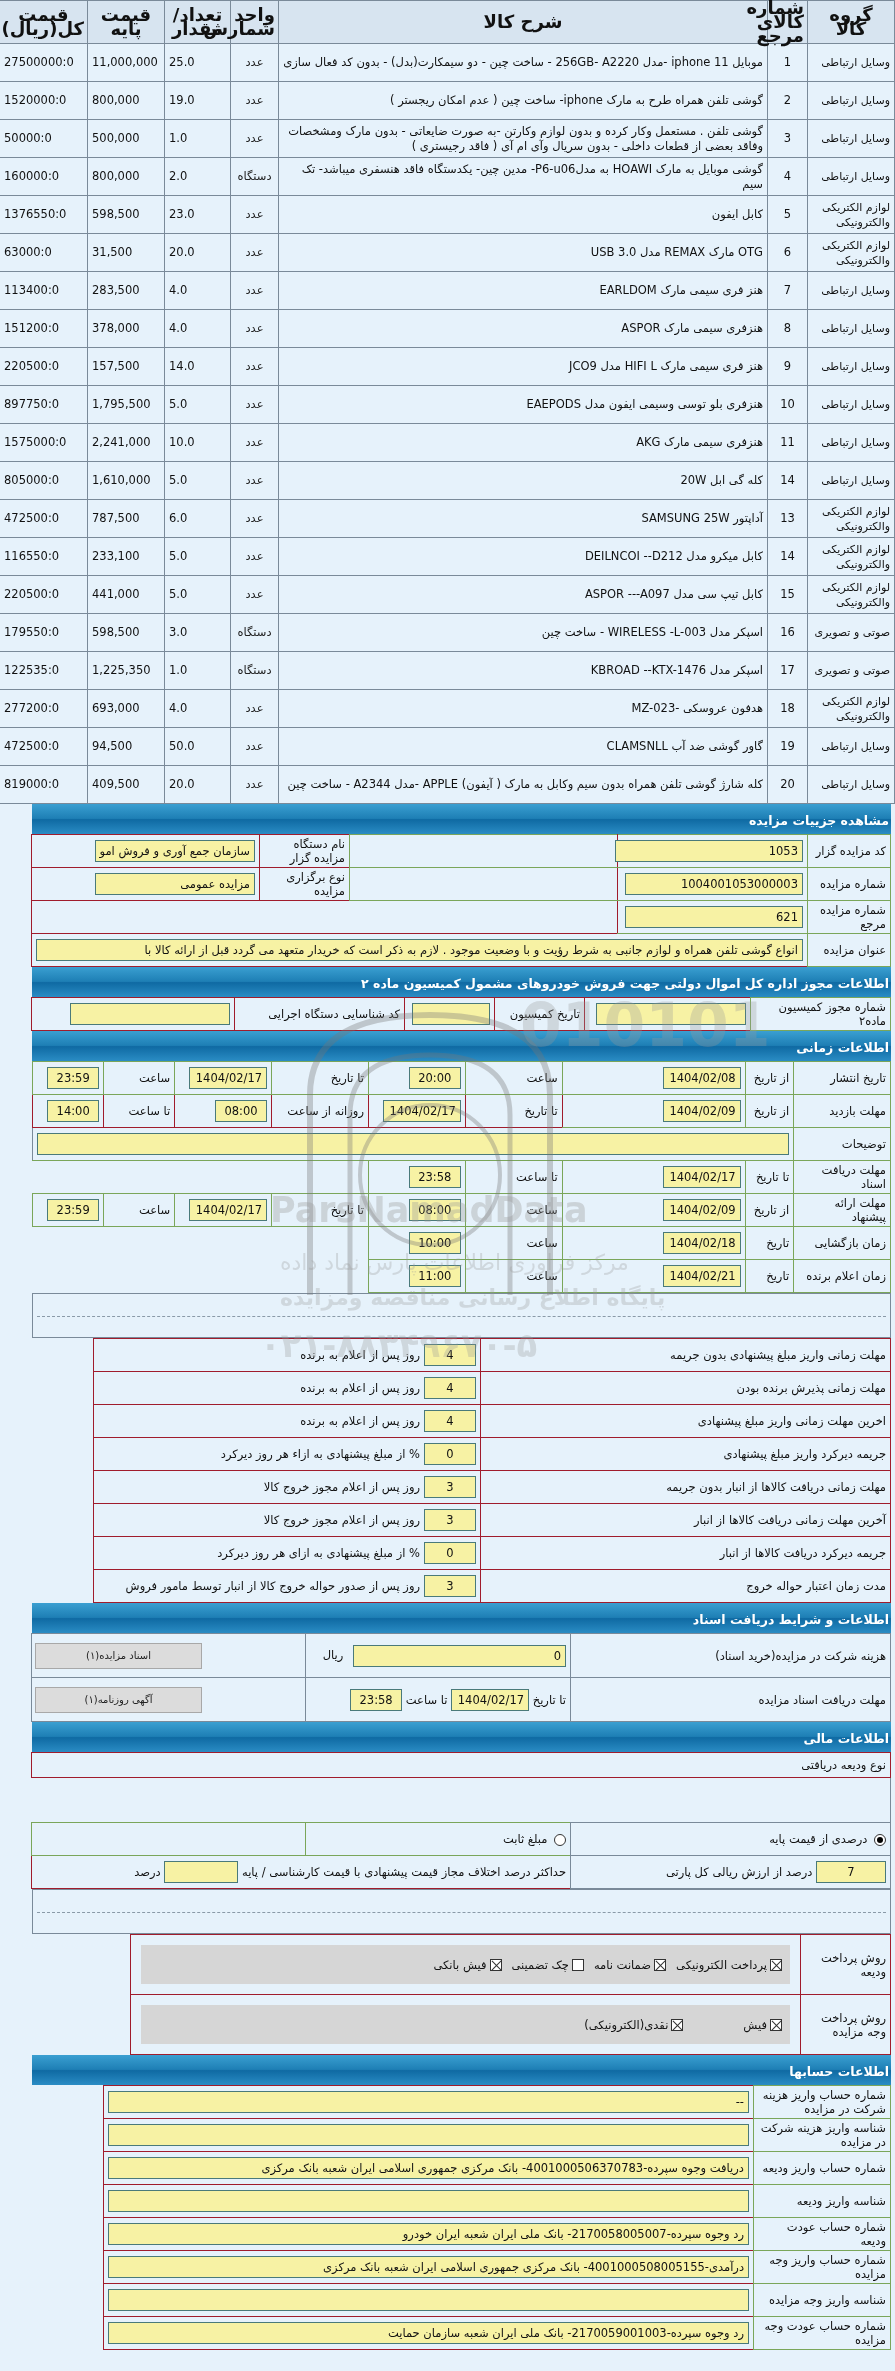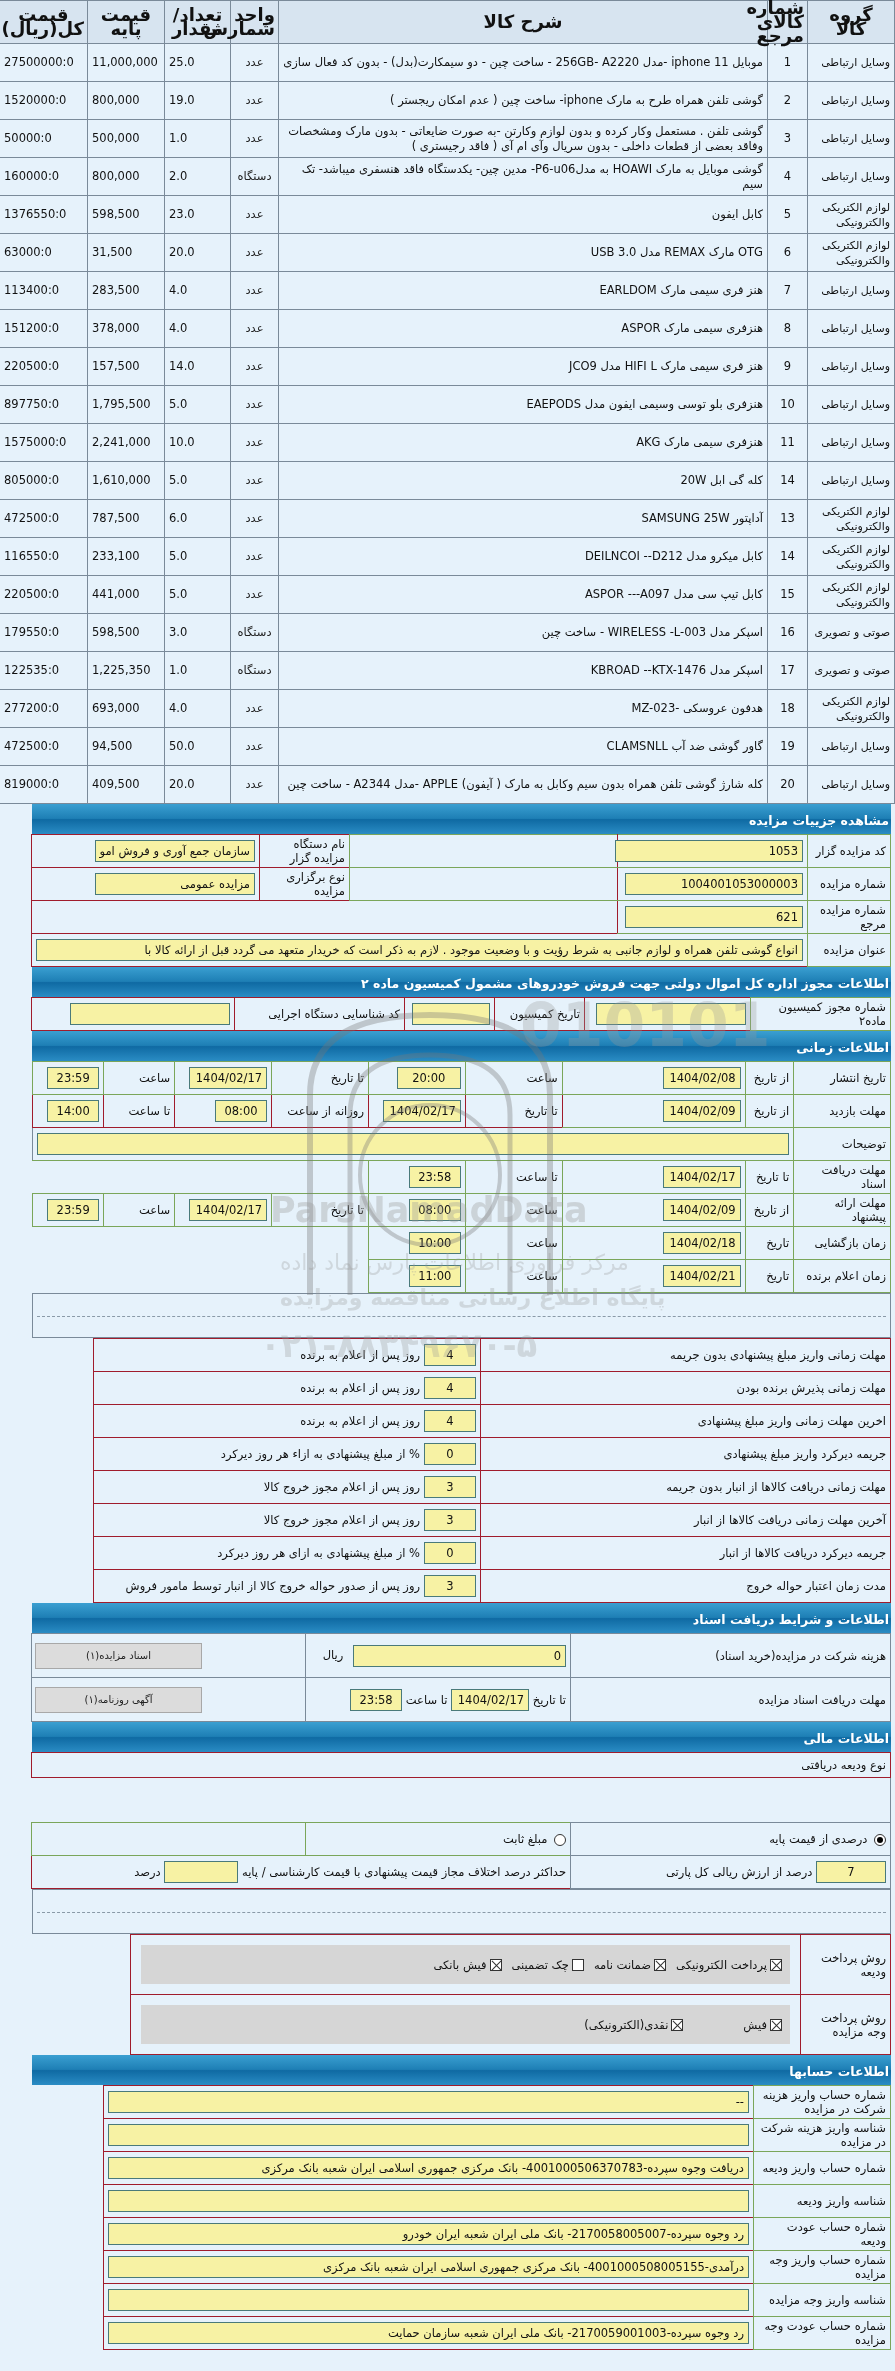--- a/index.html
+++ b/index.html
@@ -454,21 +454,21 @@
         <col style="width:90px">
         <col style="width:66px">
         <col style="width:66px">
       </colgroup>
     <tbody>
         <tr>
       <td>تاریخ انتشار</td>
       <td>از تاریخ</td>
       <td><span class="fld ltr" style="width:78px">1404/02/08</span></td>
       <td>ساعت</td>
-      <td><span class="fld ltr c" style="width:64px">20:00</span></td>
+      <td><span class="fld ltr c" style="width:52px">20:00</span></td>
       <td>تا تاریخ</td>
       <td><span class="fld ltr" style="width:78px">1404/02/17</span></td>
       <td>ساعت</td>
       <td><span class="fld ltr c" style="width:52px">23:59</span></td>
     </tr>
     <tr>
       <td>مهلت بازدید</td>
       <td>از تاریخ</td>
       <td style="border-left-color:#a01c2c"><span class="fld ltr" style="width:78px">1404/02/09</span></td>
       <td style="border-color:#a01c2c">تا تاریخ</td>

